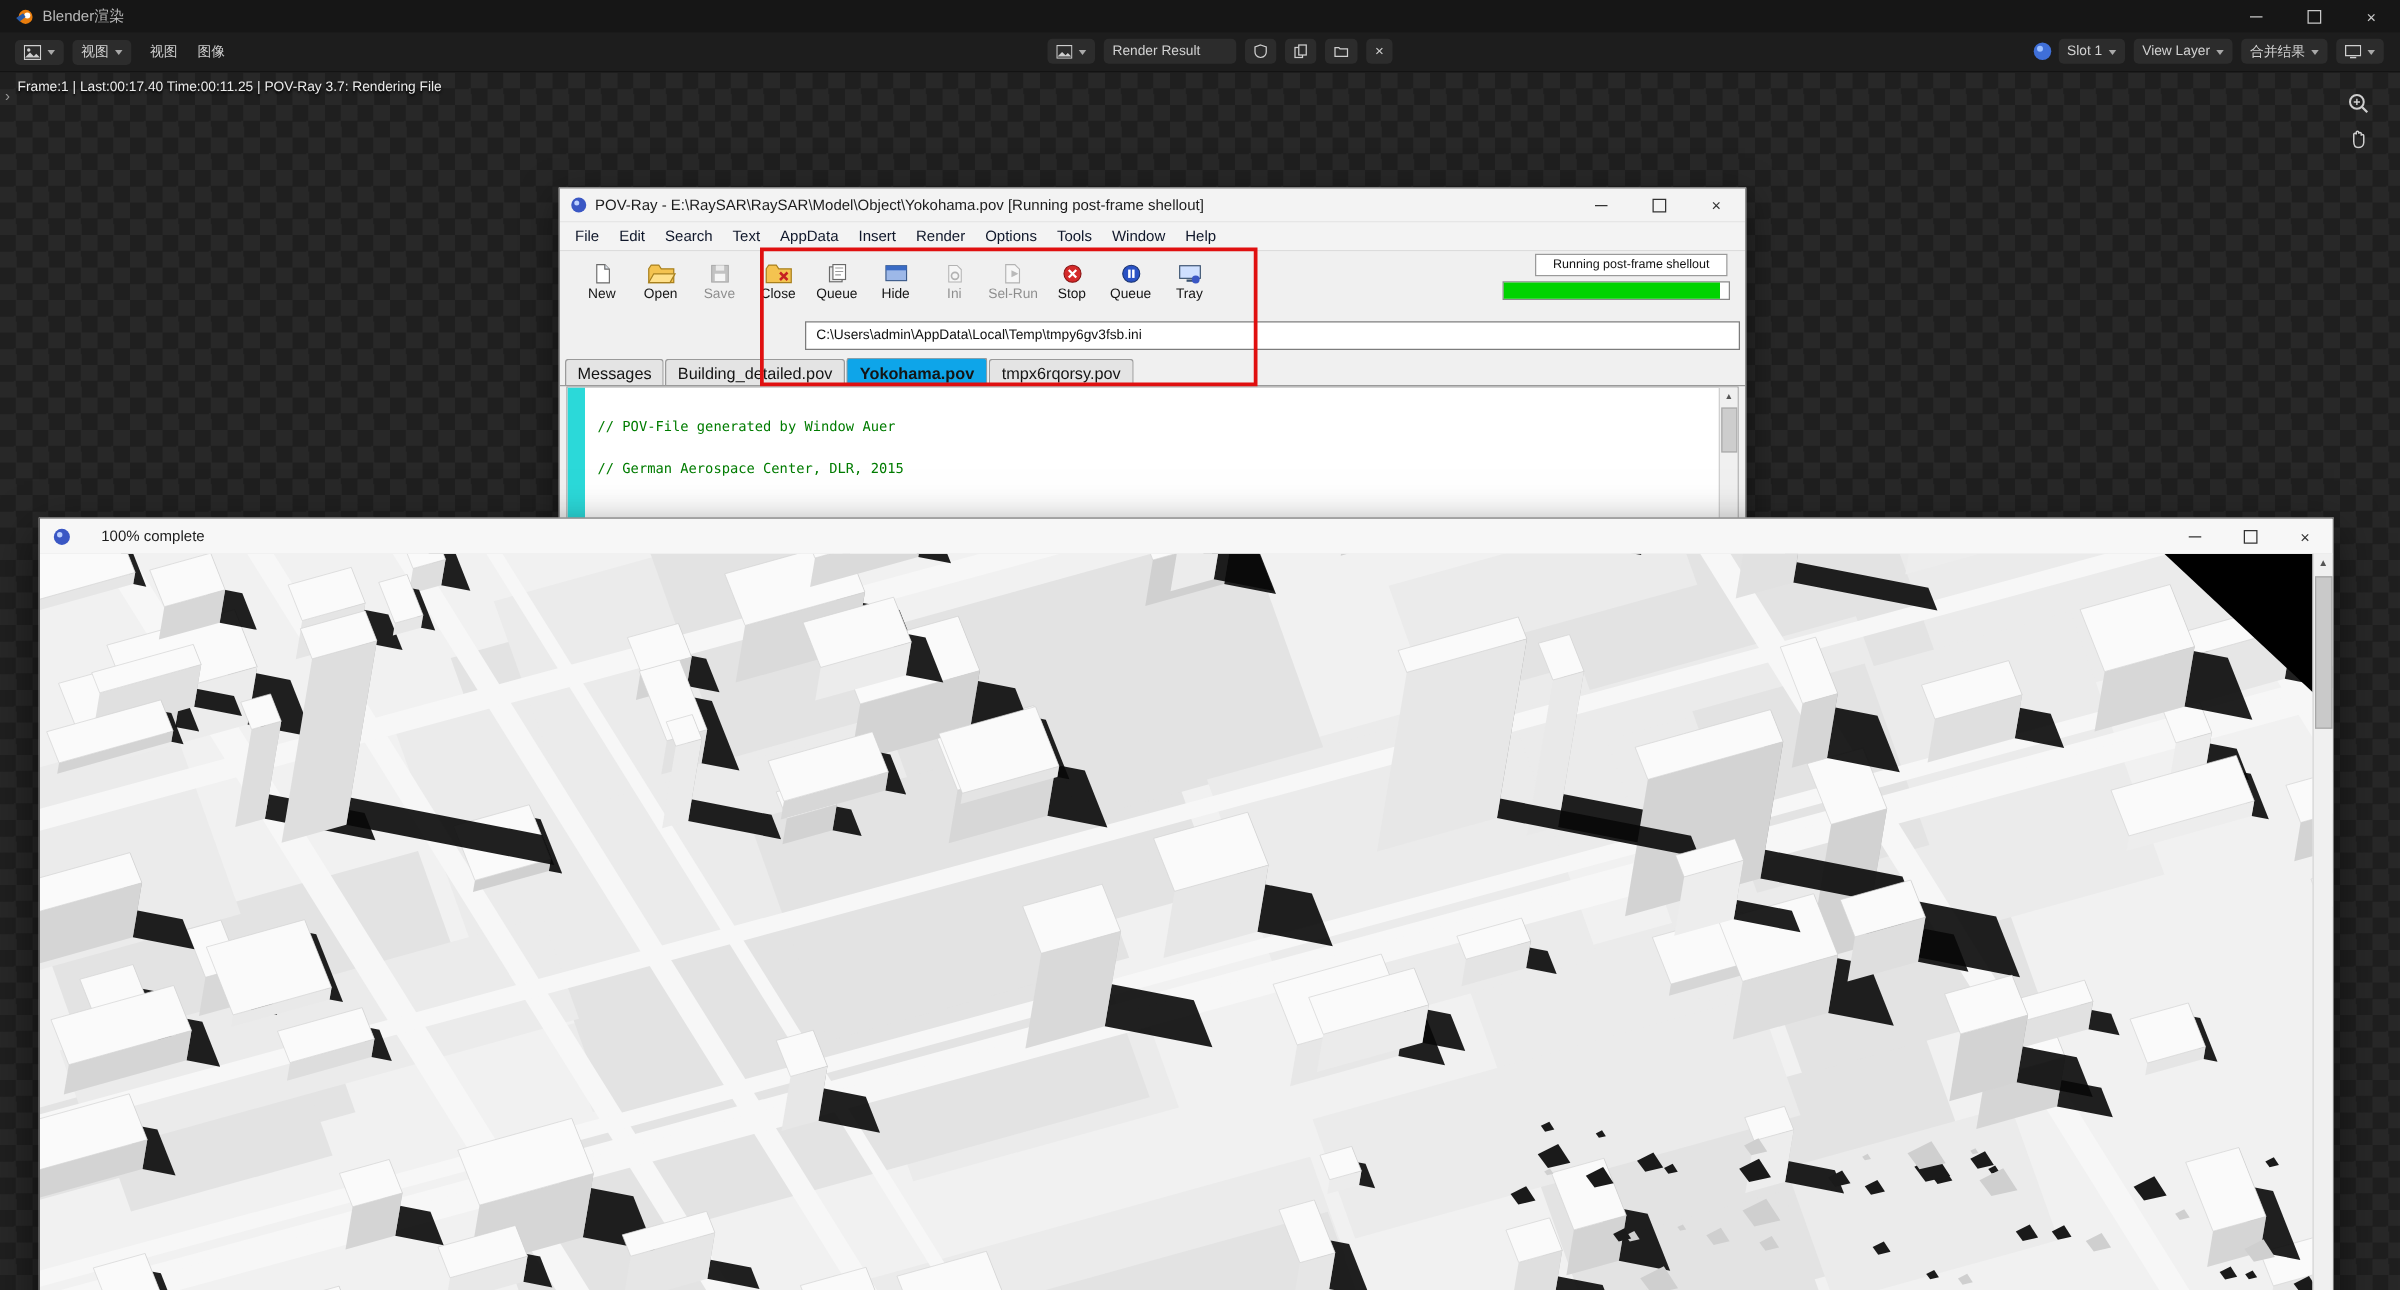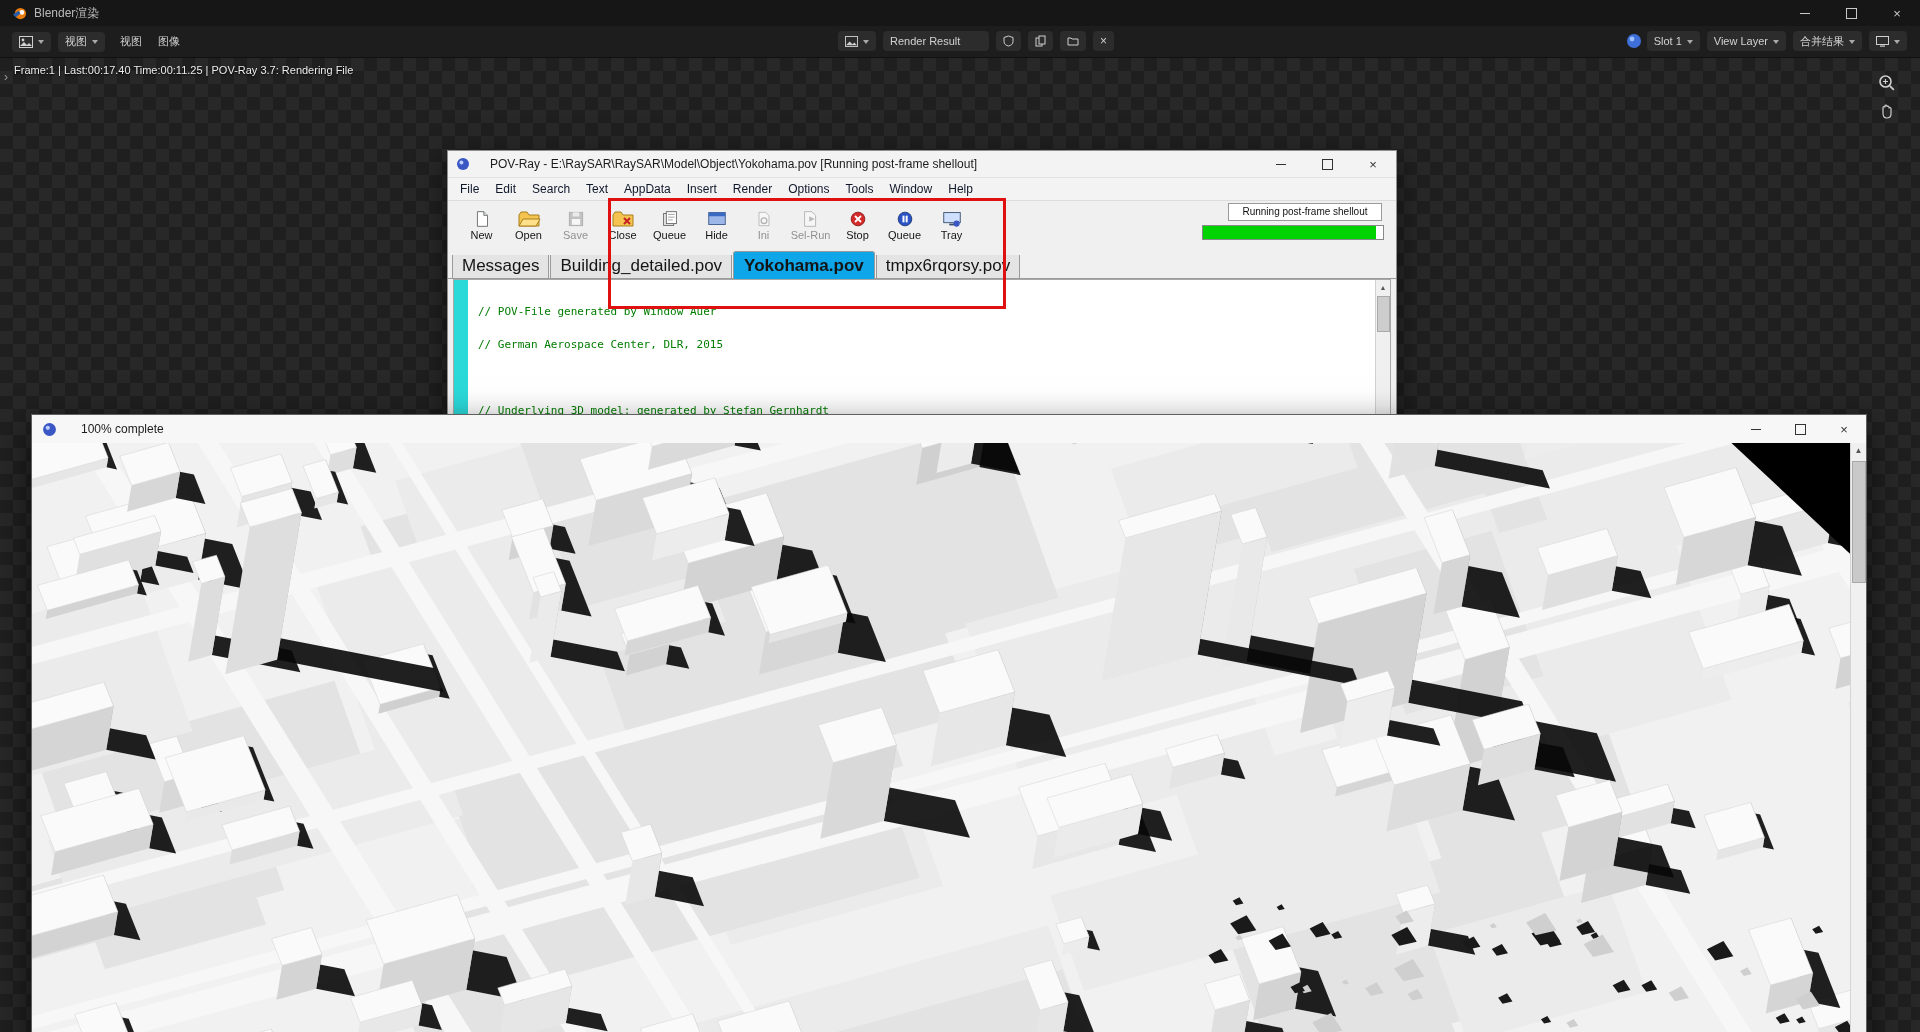--- a/index.html
+++ b/index.html
@@ -26,41 +26,41 @@
   .checker{position:absolute;left:0;top:58px;right:0;bottom:0;
     background:repeating-conic-gradient(#282828 0% 25%, #1f1f1f 0% 50%);background-size:26px 26px;}
   .bl-status{position:absolute;left:14px;top:64px;color:#ececec;font-size:11px;text-shadow:0 1px 2px #000;}
   .region-chevron{position:absolute;left:4px;top:70px;color:#9a9a9a;font-size:12px;}
   .side-ic{position:absolute;right:22px;width:22px;height:22px;display:flex;align-items:center;justify-content:center;}
 
   
   .pov{position:absolute;left:447px;top:150px;width:950px;height:430px;background:#f0f0f0;
     border:1px solid #8f8f8f;box-shadow:0 10px 28px rgba(0,0,0,.55);z-index:10;box-sizing:border-box;}
   .pov-titlebar{height:26px;background:#f3f3f3;display:flex;align-items:center;color:#1c1c1c;font-size:12px;border-bottom:1px solid #e2e2e2;}
-  .pov-title-left{display:flex;align-items:center;gap:20px;padding-left:8px;flex:1;min-width:0;}
+  .pov-title-left{display:flex;align-items:center;gap:6px;padding-left:8px;flex:1;min-width:0;}
   .pov-title-left span{white-space:nowrap;overflow:hidden;text-overflow:ellipsis;}
   .pov-winbtns{display:flex;height:100%;}
   .pov .wbtn{color:#333;}
   .pov .wbtn .mini{border-color:#333;}
   .pov .wbtn .maxi{border-color:#333;}
   .pov-menubar{height:22px;background:#f3f3f3;border-bottom:1px solid #dcdcdc;display:flex;align-items:center;font-size:12px;color:#0f172a;padding-left:4px;}
   .pov-menubar span{padding:2px 8px;}
   .pov-toolbar{position:relative;height:54px;background:#f0f0f0;display:flex;padding-left:10px;}
   .tb{width:47px;padding-top:4px;text-align:center;font-size:11px;color:#141414;}
   .tb .ic{height:24px;display:flex;align-items:flex-end;justify-content:center;}
   .tb.disabled{filter:grayscale(1);opacity:.45;}
   .shellout-label{position:absolute;top:2px;right:14px;width:152px;height:16px;background:#fff;border:1px solid #9a9a9a;
     font-size:10px;text-align:center;line-height:15px;color:#111;}
   .shellout-bar{position:absolute;top:24px;right:12px;width:180px;height:13px;background:#fff;border:1px solid #888;}
   .shellout-fill{height:100%;width:96%;background:#00d300;}
   .ini-row{height:30px;background:#f0f0f0;position:relative;}
   .ini-field{position:absolute;left:196px;top:2px;width:738px;height:21px;background:#fff;border:1px solid #7c7c7c;
     font-size:11px;line-height:21px;padding-left:8px;color:#111;white-space:nowrap;overflow:hidden;}
   .tabs{height:23px;padding-left:4px;display:flex;align-items:flex-end;border-bottom:1px solid #9a9a9a;background:#f0f0f0;}
-  .tab{font-size:17px;color:#141414;background:#e4e4e4;border:1px solid #9a9a9a;border-bottom:none;
+  .tab{font-size:13px;color:#141414;background:#e4e4e4;border:1px solid #9a9a9a;border-bottom:none;
     padding:3px 9px 2px;margin-right:1px;border-radius:3px 3px 0 0;}
   .tab.active{background:#0ea5e9;font-weight:bold;padding:4px 10px 3px;position:relative;top:1px;}
   .editor{position:relative;margin:0 5px;height:200px;background:#fff;border:1px solid #a8a8a8;overflow:hidden;}
   .gutter{position:absolute;left:0;top:0;bottom:0;width:14px;background:#2bd9d9;}
   .code{margin-left:24px;padding-top:4px;font-family:"DejaVu Sans Mono",monospace;font-size:11px;line-height:11px;color:#007c00;white-space:pre;}
   .code div{height:11px;}
   .ed-scroll{position:absolute;right:0;top:0;bottom:0;width:14px;background:#f0f0f0;border-left:1px solid #d0d0d0;}
   .ed-thumb{position:absolute;left:1px;top:16px;width:11px;height:34px;background:#cdcdcd;border:1px solid #aaa;}
   .ed-arrow{position:absolute;left:0;width:14px;height:14px;font-size:7px;color:#555;display:flex;align-items:center;justify-content:center;}
   .annotation{position:absolute;left:160px;top:47px;width:392px;height:105px;border:3px solid #e01010;z-index:30;pointer-events:none;}
@@ -336,20 +336,23 @@
           </div>
         <div>Tray</div>
       </div>
 
       <div class="shellout-label">Running post-frame shellout</div>
       <div class="shellout-bar">
         <div class="shellout-fill"></div>
       </div>
     </div>
 
+    <div class="ini-row">
+      <div class="ini-field">C:\Users\admin\AppData\Local\Temp\tmpy6gv3fsb.ini</div>
+    </div>
 
     <div class="tabs">
       <div class="tab">Messages</div>
       <div class="tab">Building_detailed.pov</div>
       <div class="tab active">Yokohama.pov</div>
       <div class="tab">tmpx6rqorsy.pov</div>
     </div>
 
     <div class="editor">
       <div class="gutter"></div>

